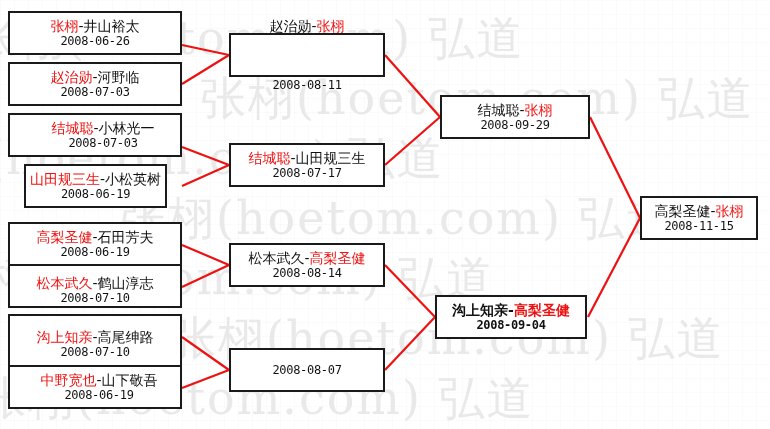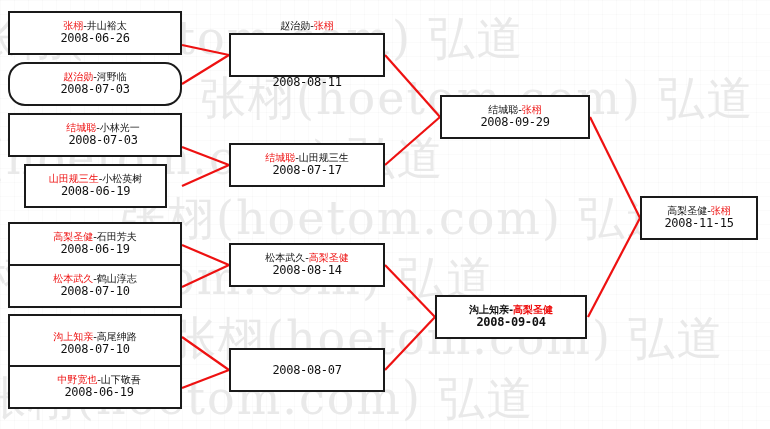--- a/index.html
+++ b/index.html
@@ -57,21 +57,21 @@
     box-sizing: border-box;
     background: #ffffff;
     border: 2px solid #1a1a1a;
     display: flex;
     flex-direction: column;
     align-items: center;
     justify-content: center;
     line-height: 1.15;
   }
   .match .players {
-    font-size: 10px;
+    font-size: 14px;
     white-space: nowrap;
     color: #111111;
   }
   .match .date {
     font-size: 12px;
     color: #111111;
     font-family: "DejaVu Sans Mono", "Liberation Mono", monospace;
     letter-spacing: -0.3px;
     margin-top: 1px;
   }
@@ -110,37 +110,37 @@
       <line x1="385" y1="370" x2="435" y2="317" stroke="#ee1111" stroke-width="2.2"></line>
       <line x1="590" y1="117" x2="640" y2="218" stroke="#ee1111" stroke-width="2.2"></line>
       <line x1="588" y1="317" x2="640" y2="218" stroke="#ee1111" stroke-width="2.2"></line>
     </svg>
 
   <div id="boxes">
       <div class="match" style="left: 8px; top: 11px; width: 174px; height: 44px;">
         <div class="players"><span class="winner">张栩</span><span class="sep">-</span><span class="loser">井山裕太</span></div>
         <div class="date">2008-06-26</div>
       </div>
-      <div class="match" style="left: 8px; top: 62px; width: 174px; height: 44px; border-radius: 17px;">
+      <div class="match" style="left: 8px; top: 62px; width: 174px; height: 44px;">
         <div class="players"><span class="winner">赵治勋</span><span class="sep">-</span><span class="loser">河野临</span></div>
         <div class="date">2008-07-03</div>
       </div>
       <div class="match" style="left: 8px; top: 113px; width: 174px; height: 44px; padding-left: 16px;">
         <div class="players"><span class="winner">结城聪</span><span class="sep">-</span><span class="loser">小林光一</span></div>
         <div class="date">2008-07-03</div>
       </div>
       <div class="match" style="left: 24px; top: 164px; width: 143px; height: 44px;">
         <div class="players"><span class="winner">山田规三生</span><span class="sep">-</span><span class="loser">小松英树</span></div>
         <div class="date">2008-06-19</div>
       </div>
       <div class="match" style="left: 8px; top: 222px; width: 174px; height: 44px;">
         <div class="players"><span class="winner">高梨圣健</span><span class="sep">-</span><span class="loser">石田芳夫</span></div>
         <div class="date">2008-06-19</div>
       </div>
-      <div class="match" style="left: 8px; top: 264px; width: 174px; height: 44px;">
+      <div class="match" style="left: 8px; top: 264px; width: 174px; height: 44px; justify-content: flex-end;">
         <div class="players"><span class="winner">松本武久</span><span class="sep">-</span><span class="loser">鹤山淳志</span></div>
         <div class="date">2008-07-10</div>
       </div>
       <div class="match" style="left: 8px; top: 314px; width: 174px; height: 60px;">
         <div class="players"><span class="winner">沟上知亲</span><span class="sep">-</span><span class="loser">高尾绅路</span></div>
         <div class="date">2008-07-10</div>
       </div>
       <div class="match" style="left: 8px; top: 365px; width: 174px; height: 44px; padding-left: 8px;">
         <div class="players"><span class="winner">中野宽也</span><span class="sep">-</span><span class="loser">山下敬吾</span></div>
         <div class="date">2008-06-19</div>

